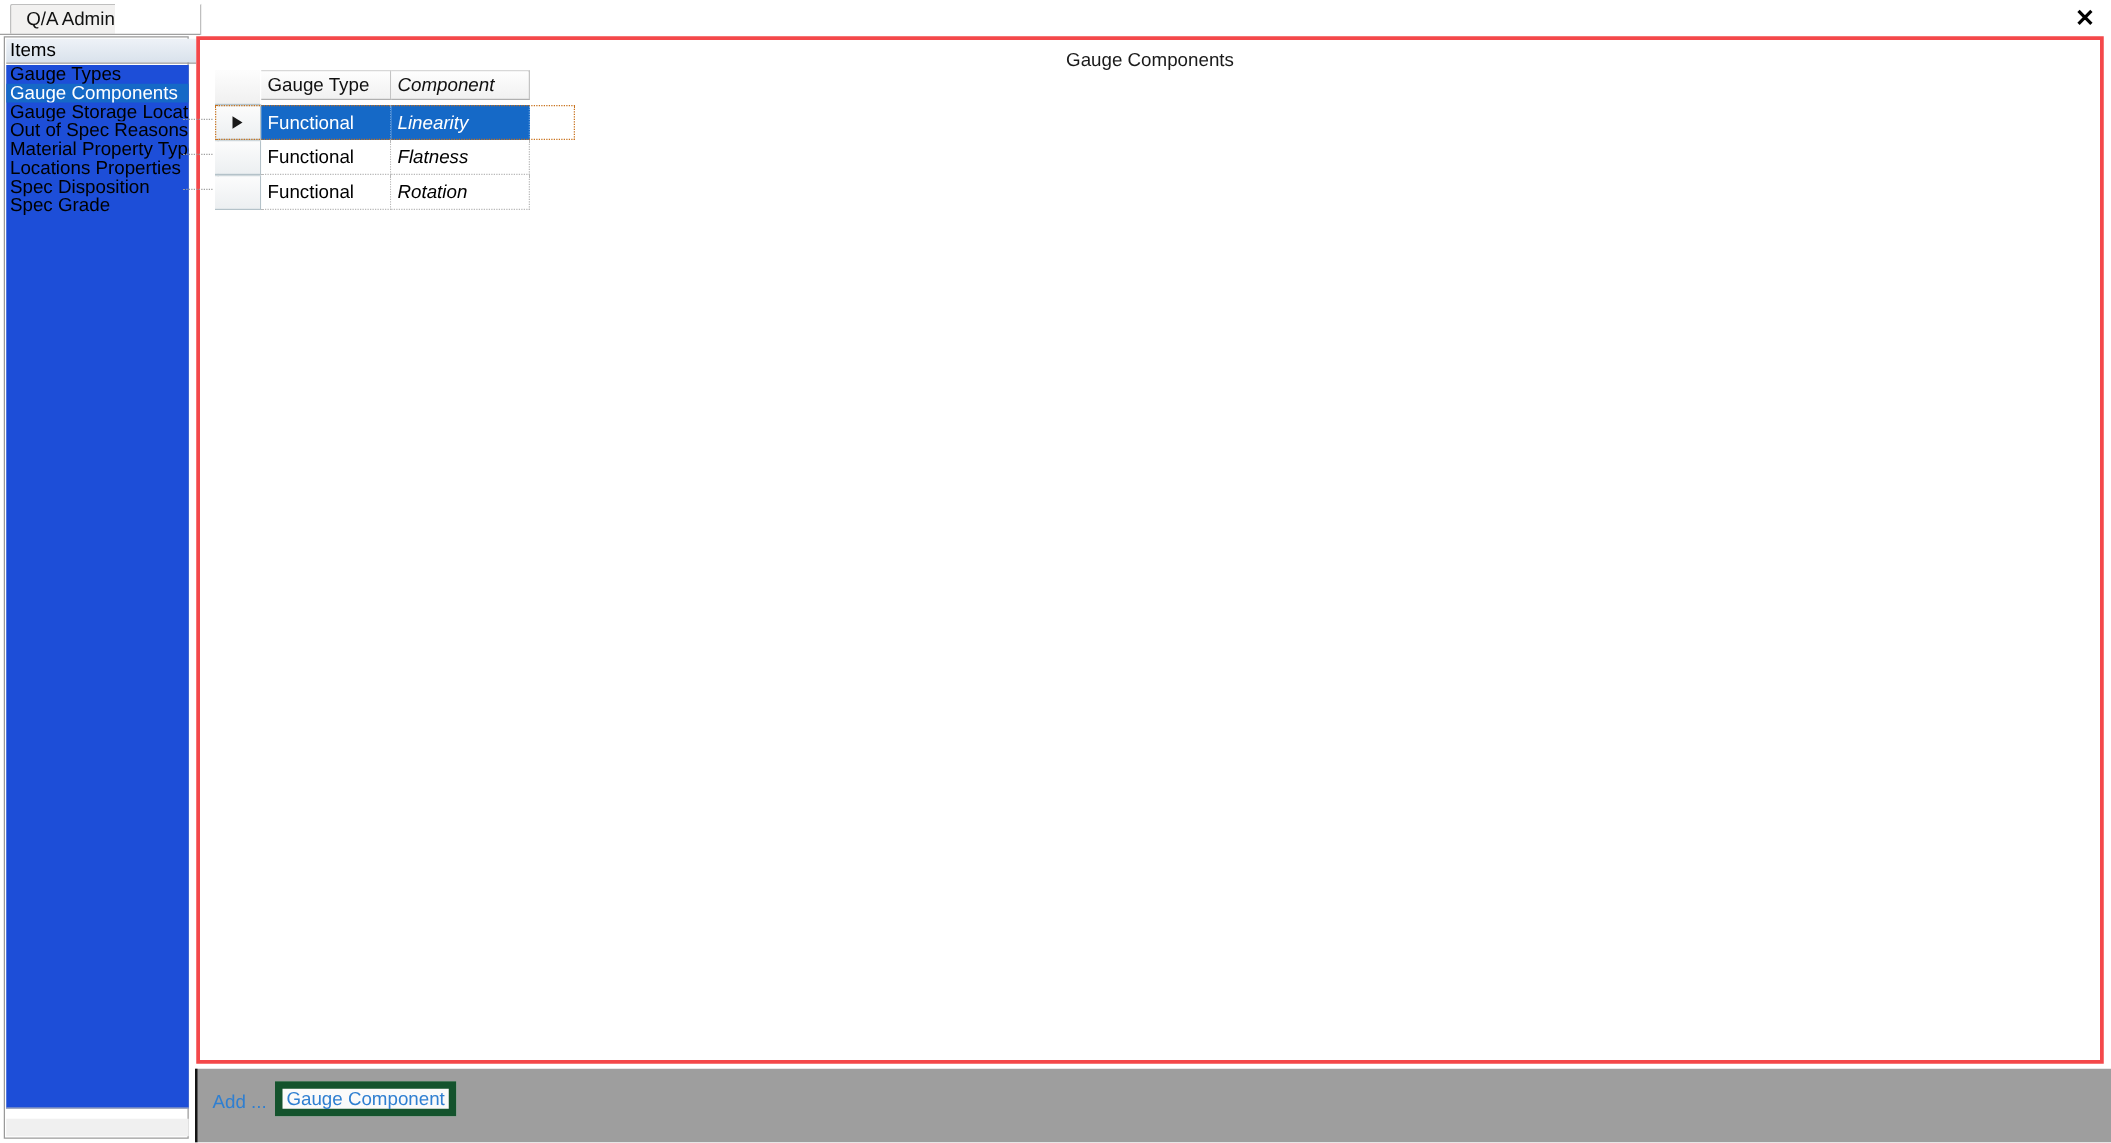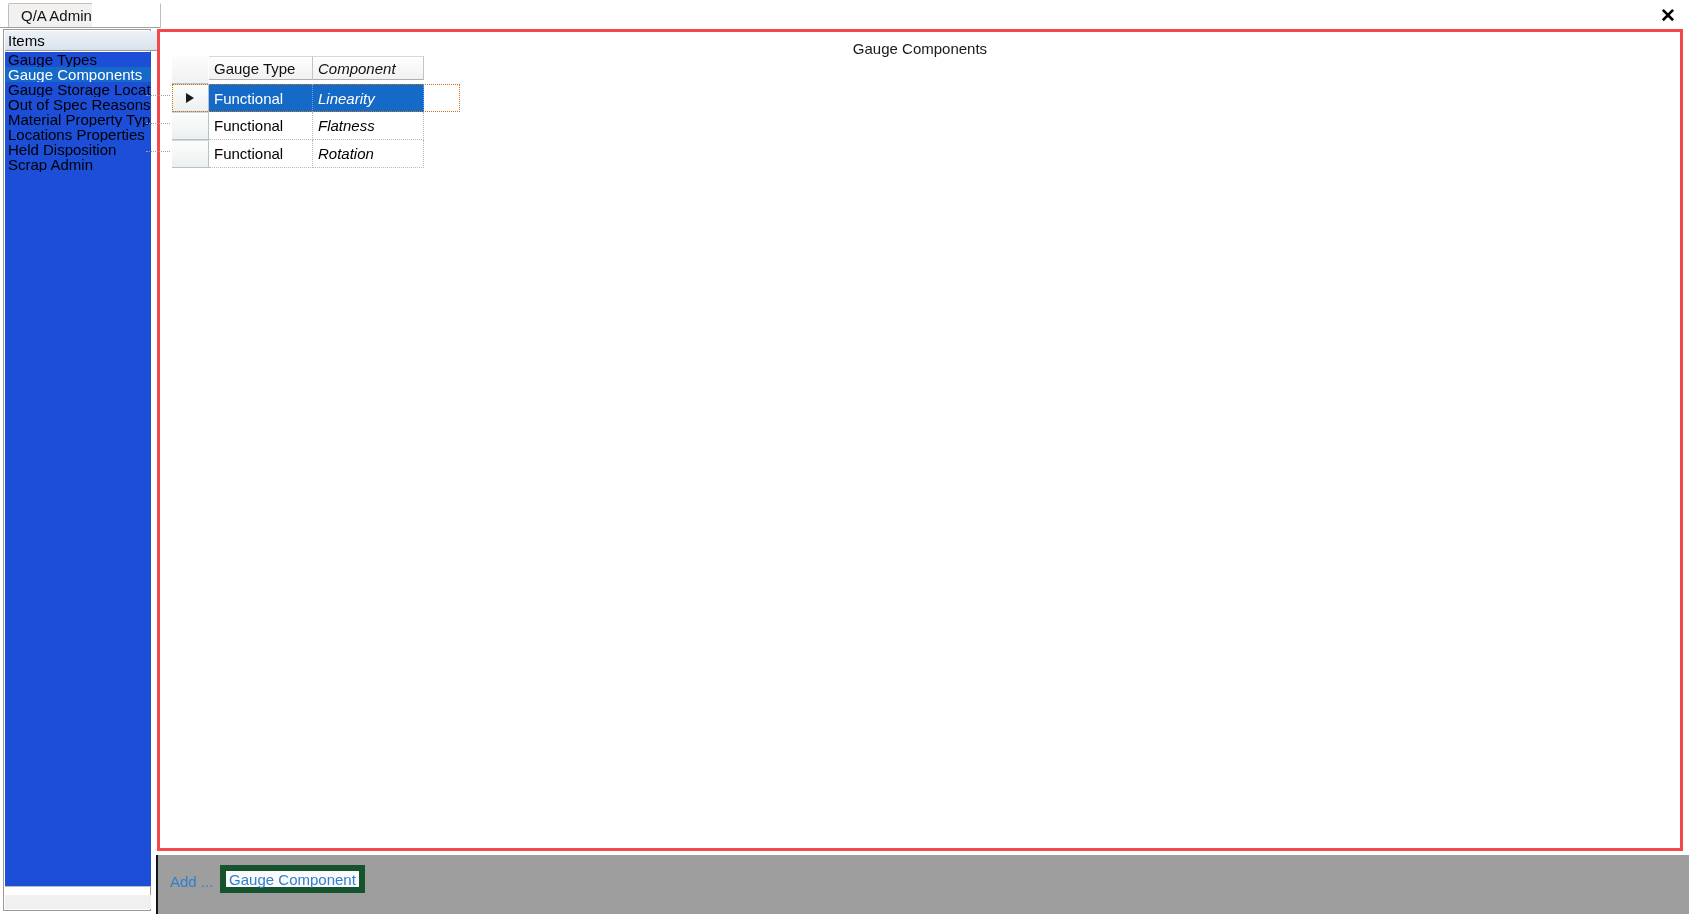--- a/index.html
+++ b/index.html
@@ -282,22 +282,22 @@
   <div id="sidebar-header">
     <span>Items</span>
   </div>
   <div id="sidebar-list">
     <div class="list-item">Gauge Types</div>
     <div class="list-item selected">Gauge Components</div>
     <div class="list-item">Gauge Storage Locations</div>
     <div class="list-item">Out of Spec Reasons</div>
     <div class="list-item">Material Property Types</div>
     <div class="list-item">Locations Properties</div>
-    <div class="list-item">Held Disposition</div>
-    <div class="list-item">Scrap Admin</div>
+    <div class="list-item">Spec Disposition</div>
+    <div class="list-item">Spec Grade</div>
   </div>
   <div id="sidebar-bottom-strip"></div>
 </div>
 
 <div id="main-panel">
 
   <div id="panel-title">Gauge Components</div>
 
   <div id="grid">
 

